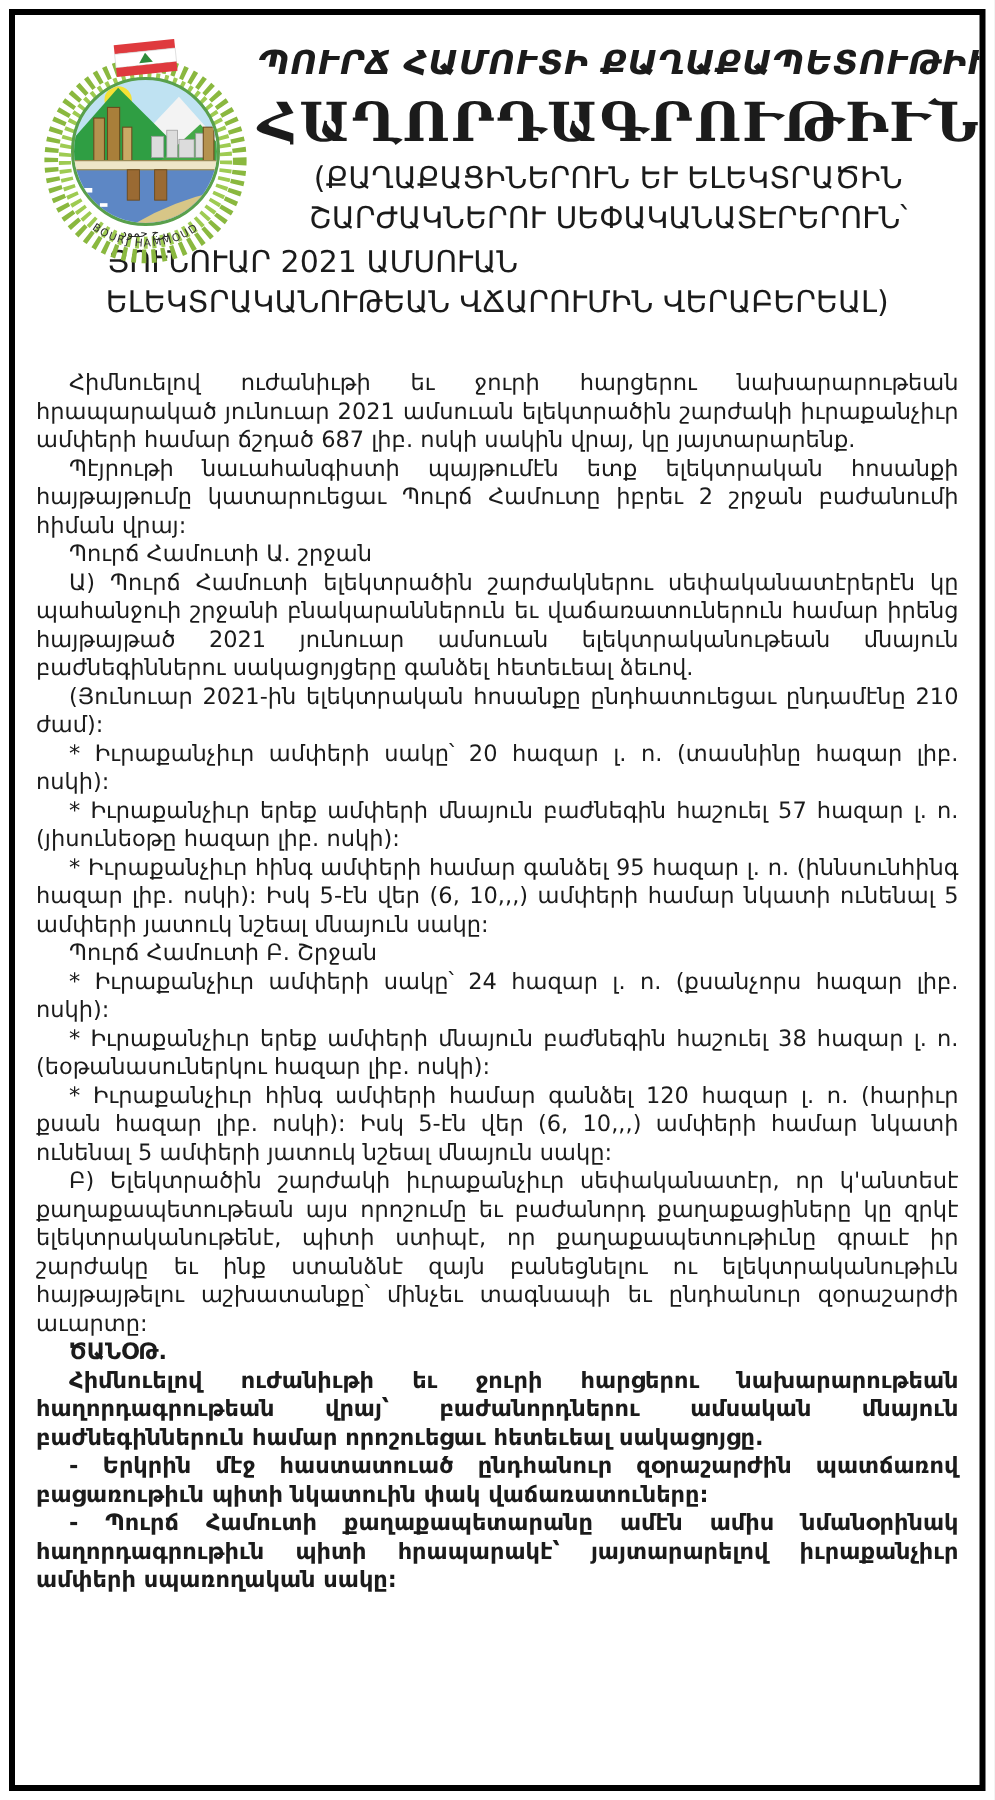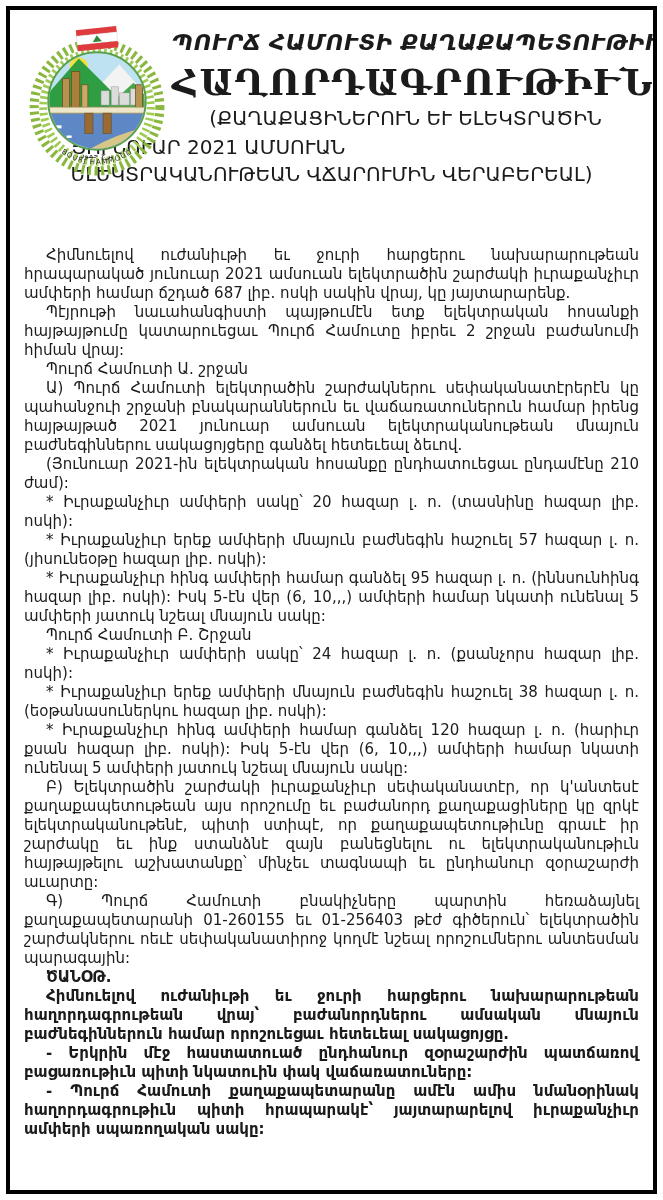--- a/index.html
+++ b/index.html
@@ -109,39 +109,39 @@
 
         <text x="70" y="130" font-size="8" text-anchor="middle" fill="#222222">برج حمود</text>
         <text font-size="7" fill="#333333" letter-spacing="1">
           <textPath href="#capArc" startOffset="50%" text-anchor="middle">BOURJ HAMMOUD</textPath>
         </text>
       </svg>
 
       <div class="h-muni">ՊՈՒՐՃ ՀԱՄՈՒՏԻ ՔԱՂԱՔԱՊԵՏՈՒԹԻՒՆ</div>
       <div class="h-title">ՀԱՂՈՐԴԱԳՐՈՒԹԻՒՆ</div>
       <div class="sub sub-l1">(ՔԱՂԱՔԱՑԻՆԵՐՈՒՆ ԵՒ ԵԼԵԿՏՐԱԾԻՆ</div>
+      <div class="sub sub-l2">ՇԱՐԺԱԿՆԵՐՈՒ ՍԵՓԱԿԱՆԱՏԷՐԵՐՈՒՆ՝</div>
       <div class="sub sub-l3">ՅՈՒՆՈՒԱՐ 2021 ԱՄՍՈՒԱՆ</div>
       <div class="sub sub-l4">ԵԼԵԿՏՐԱԿԱՆՈՒԹԵԱՆ ՎՃԱՐՈՒՄԻՆ ՎԵՐԱԲԵՐԵԱԼ)</div>
     </div>
 
     <div class="bodytext">
       <p>Հիմնուելով ուժանիւթի եւ ջուրի հարցերու նախարարութեան հրապարակած յունուար 2021 ամսուան ելեկտրածին շարժակի իւրաքանչիւր ամփերի համար ճշդած 687 լիբ. ոսկի սակին վրայ, կը յայտարարենք.</p>
       <p>Պէյրութի նաւահանգիստի պայթումէն ետք ելեկտրական հոսանքի հայթայթումը կատարուեցաւ Պուրճ Համուտը իբրեւ 2 շրջան բաժանումի հիման վրայ:</p>
       <p>Պուրճ Համուտի Ա. շրջան</p>
       <p>Ա) Պուրճ Համուտի ելեկտրածին շարժակներու սեփականատէրերէն կը պահանջուի շրջանի բնակարաններուն եւ վաճառատուներուն համար իրենց հայթայթած 2021 յունուար ամսուան ելեկտրականութեան մնայուն բաժնեգիններու սակացոյցերը գանձել հետեւեալ ձեւով.</p>
       <p>(Յունուար 2021-ին ելեկտրական հոսանքը ընդհատուեցաւ ընդամէնը 210 ժամ):</p>
       <p>* Իւրաքանչիւր ամփերի սակը՝ 20 հազար լ. ո. (տասնինը հազար լիբ. ոսկի):</p>
       <p>* Իւրաքանչիւր երեք ամփերի մնայուն բաժնեգին հաշուել 57 հազար լ. ո. (յիսունեօթը հազար լիբ. ոսկի):</p>
       <p>* Իւրաքանչիւր հինգ ամփերի համար գանձել 95 հազար լ. ո. (իննսունհինգ հազար լիբ. ոսկի): Իսկ 5-էն վեր (6, 10,,,) ամփերի համար նկատի ունենալ 5 ամփերի յատուկ նշեալ մնայուն սակը:</p>
       <p>Պուրճ Համուտի Բ. Շրջան</p>
       <p>* Իւրաքանչիւր ամփերի սակը՝ 24 հազար լ. ո. (քսանչորս հազար լիբ. ոսկի):</p>
       <p>* Իւրաքանչիւր երեք ամփերի մնայուն բաժնեգին հաշուել 38 հազար լ. ո. (եօթանասուներկու հազար լիբ. ոսկի):</p>
       <p>* Իւրաքանչիւր հինգ ամփերի համար գանձել 120 հազար լ. ո. (հարիւր քսան հազար լիբ. ոսկի): Իսկ 5-էն վեր (6, 10,,,) ամփերի համար նկատի ունենալ 5 ամփերի յատուկ նշեալ մնայուն սակը:</p>
       <p>Բ) Ելեկտրածին շարժակի իւրաքանչիւր սեփականատէր, որ կ'անտեսէ քաղաքապետութեան այս որոշումը եւ բաժանորդ քաղաքացիները կը զրկէ ելեկտրականութենէ, պիտի ստիպէ, որ քաղաքապետութիւնը գրաւէ իր շարժակը եւ ինք ստանձնէ զայն բանեցնելու ու ելեկտրականութիւն հայթայթելու աշխատանքը՝ մինչեւ տագնապի եւ ընդհանուր զօրաշարժի աւարտը:</p>
-      <p>Գ) Պուրճ Համուտի բնակիչները պարտին հեռաձայնել քաղաքապետարանի 01-260155 եւ 01-256403 թէժ գիծերուն՝ ելեկտրածին շարժակներու ոեւէ սեփականատիրոջ կողմէ նշեալ որոշումներու անտեսման պարագային:</p>
       <p class="b">ԾԱՆՕԹ.</p>
       <p class="b">Հիմնուելով ուժանիւթի եւ ջուրի հարցերու նախարարութեան հաղորդագրութեան վրայ՝ բաժանորդներու ամսական մնայուն բաժնեգիններուն համար որոշուեցաւ հետեւեալ սակացոյցը.</p>
       <p class="b">- Երկրին մէջ հաստատուած ընդհանուր զօրաշարժին պատճառով բացառութիւն պիտի նկատուին փակ վաճառատուները:</p>
       <p class="b">- Պուրճ Համուտի քաղաքապետարանը ամէն ամիս նմանօրինակ հաղորդագրութիւն պիտի հրապարակէ՝ յայտարարելով իւրաքանչիւր ամփերի սպառողական սակը:</p>
     </div>
 
   </div>
 </div>
 
 </body></html>

